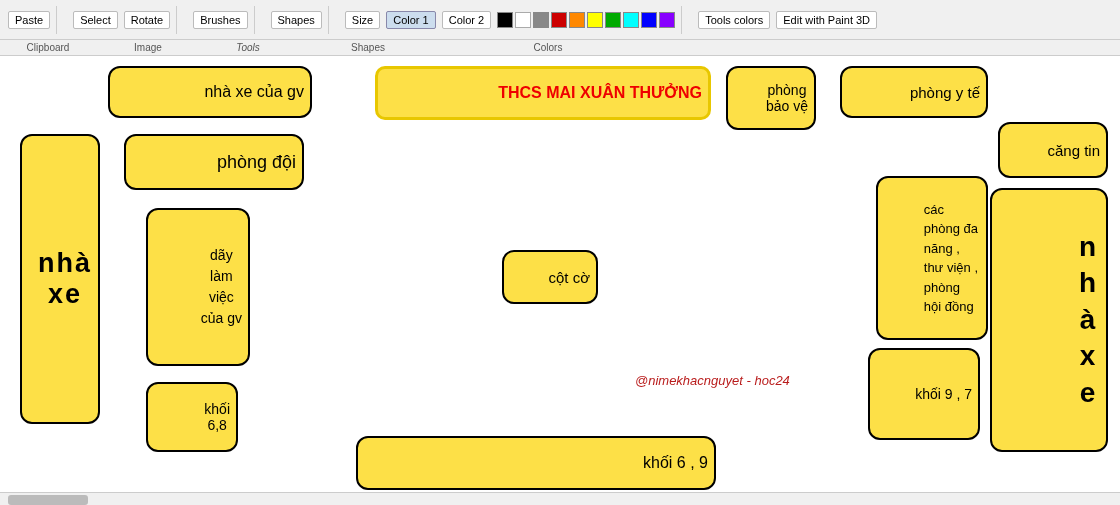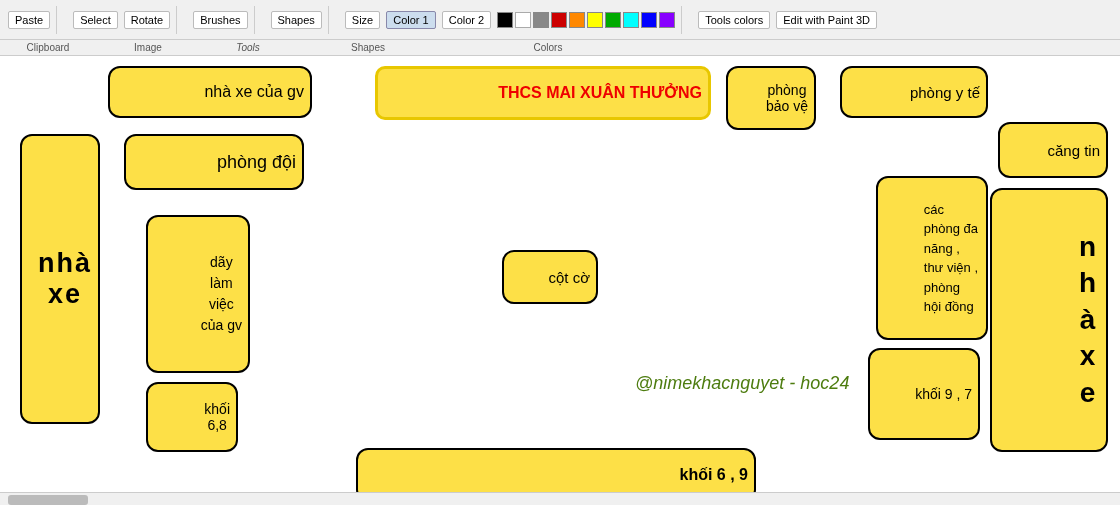--- a/index.html
+++ b/index.html
@@ -106,22 +106,22 @@
       left: 8px;
       top: 2px;
       width: 80px;
       height: 10px;
       background: #bbb;
       border-radius: 3px;
     }
 
     .watermark {
       position: absolute;
-      font-size: 18px;
-      color: #4d7c0f;
+      font-size: 13px;
+      color: #b91c1c;
       font-style: italic;
     }
   </style>
 </head>
 <body>
 
 <div class="toolbar">
   <div class="toolbar-group">
     <button class="toolbar-btn">Paste</button>
     <span class="toolbar-sep"></span>
@@ -194,41 +194,41 @@
   </div>
 
   <div class="shape-box" style="left:124px; top:78px; width:180px; height:56px; font-size:18px;">
     <span>phòng đội</span>
   </div>
 
   <div class="shape-box" style="left:998px; top:66px; width:110px; height:56px; font-size:15px;">
     <span>căng tin</span>
   </div>
 
-  <div class="shape-box" style="left:146px; top:152px; width:104px; height:158px; font-size:14px; line-height:1.5;margin-top:7px;">
+  <div class="shape-box" style="left:146px; top:152px; width:104px; height:158px; font-size:14px; line-height:1.5;">
     <span>dãy<br>làm<br>việc<br>của gv</span>
   </div>
 
   <div class="shape-box" style="left:868px; top:120px; width:112px; height:164px; font-size:13px; line-height:1.5; text-align:left; padding:8px;margin-left:8px;">
     <span>các<br>phòng đa<br>năng ,<br>thư viện ,<br>phòng<br>hội đồng</span>
   </div>
 
   <div class="shape-box" style="left:502px; top:194px; width:96px; height:54px; font-size:15px;">
     <span>cột cờ</span>
   </div>
 
   <div class="shape-box" style="left:146px; top:326px; width:92px; height:70px; font-size:14px;">
     <span>khối<br>6,8</span>
   </div>
 
   <div class="shape-box" style="left:868px; top:292px; width:112px; height:92px; font-size:14px;padding-left:8px;">
     <span>khối 9 , 7</span>
   </div>
 
-  <div class="shape-box" style="left:356px; top:392px; width:400px; height:54px; font-size:16px;font-weight:bold;">
+  <div class="shape-box" style="left:356px; top:380px; width:360px; height:54px; font-size:16px;">
     <span>khối 6 , 9</span>
   </div>
 
   <div class="shape-box" style="left:990px; top:132px; width:118px; height:264px; font-size:28px; font-weight:bold; letter-spacing:4px; line-height:1.3;">
     <span>n<br>h<br>à<br>x<br>e</span>
   </div>
 
   <div class="watermark" style="left:635px; top:317px;">
     <span>@nimekhacnguyet - hoc24</span>
   </div>

